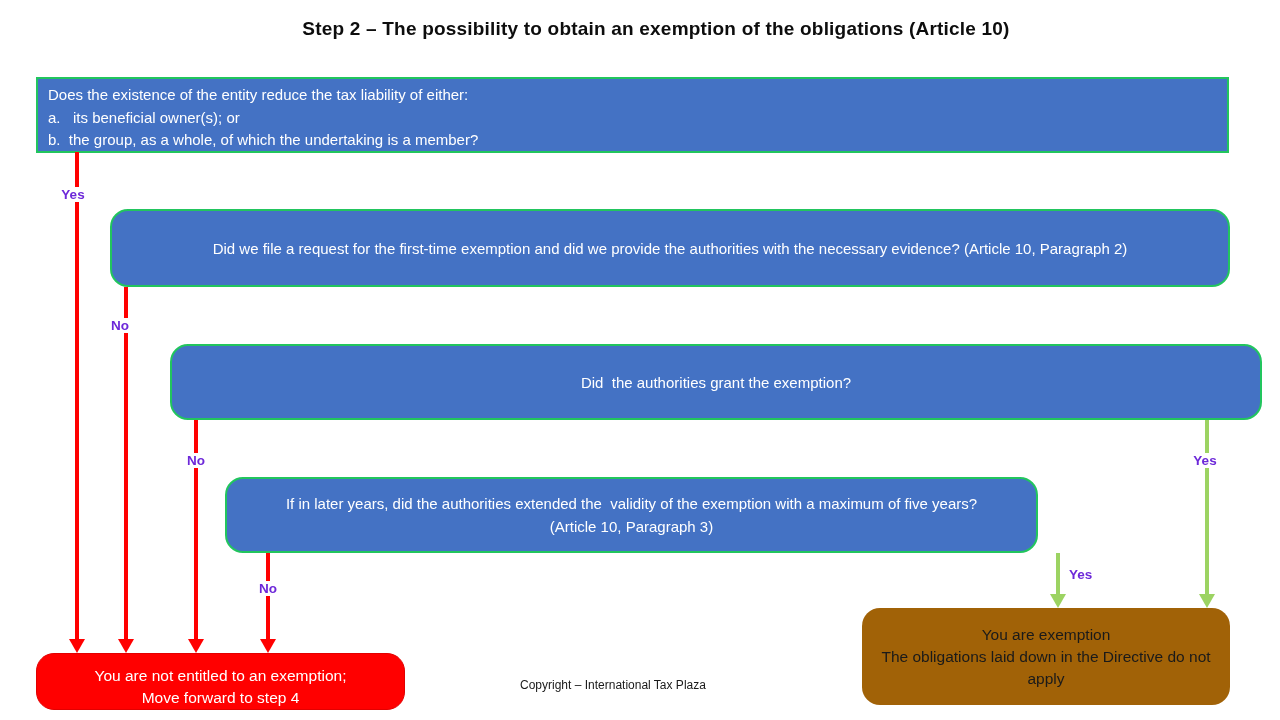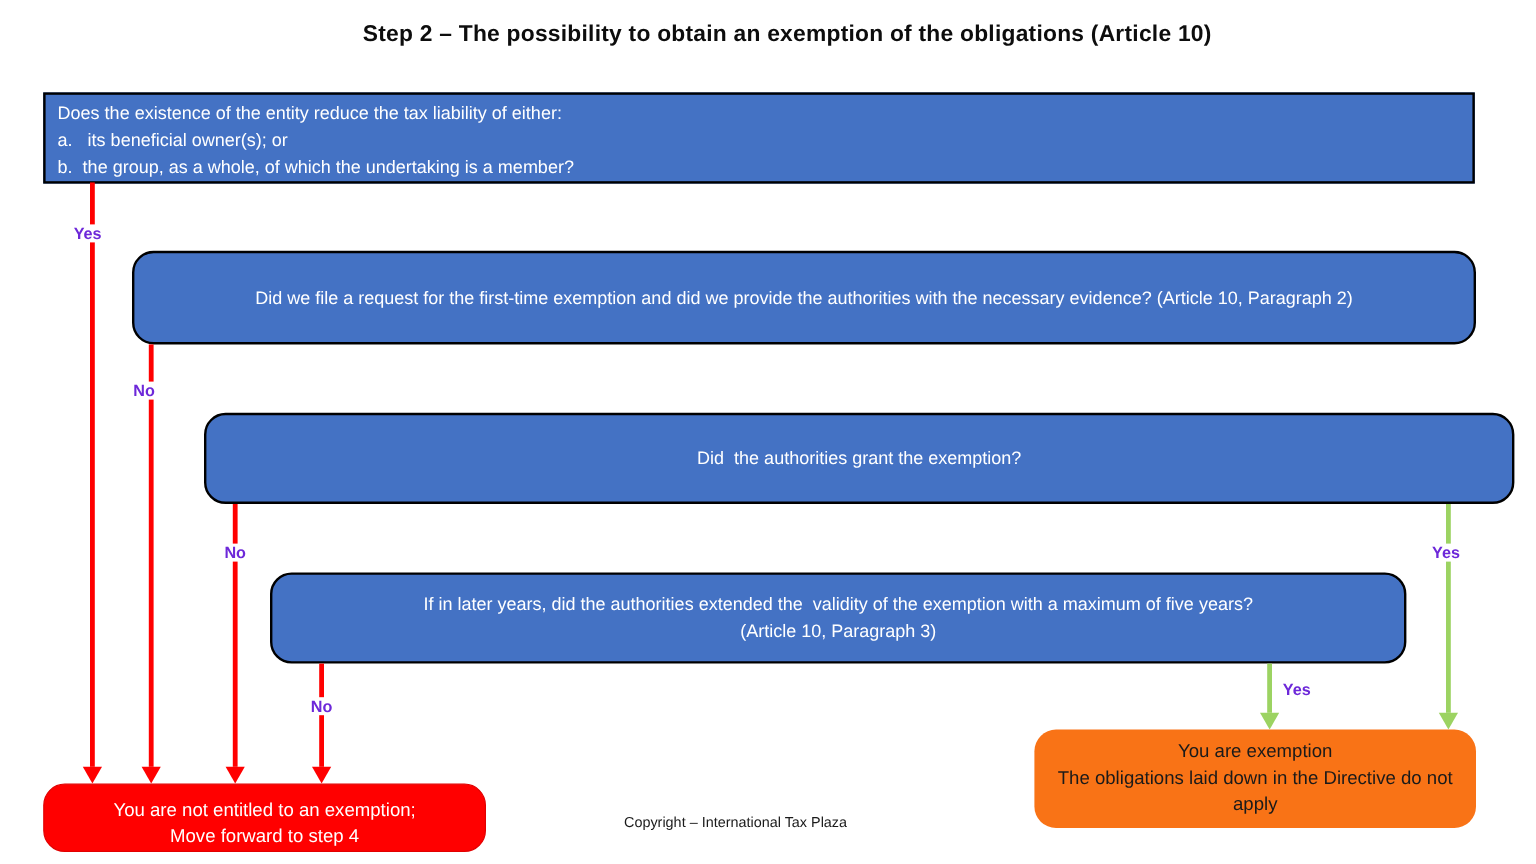--- a/index.html
+++ b/index.html
@@ -6,35 +6,35 @@
   .slide{
     position:relative;width:1280px;height:720px;background:#ffffff;overflow:hidden;
     font-family:"Liberation Sans", sans-serif;
   }
   .title{
     position:absolute;top:18px;left:0;width:1280px;text-align:center;
     font-size:19px;font-weight:700;color:#0d0d0d;letter-spacing:.2px;margin-left:16px;
   }
   .box{position:absolute;box-sizing:border-box;}
   .blue{
-    background:#4472C4;border:2px solid #000000;color:#ffffff;font-size:15px;
+    background:#4472C4;border:2px solid #22c55e;color:#ffffff;font-size:15px;
   }
   .q1{left:36px;top:77px;width:1193px;height:76px;padding:5px 10px;line-height:22.5px;}
   .q1 div{white-space:pre;}
   .center-box{display:flex;align-items:center;justify-content:center;text-align:center;border-radius:18px;}
   .q2{left:110px;top:209px;width:1120px;height:78px;}
   .q3{left:170px;top:344px;width:1092px;height:76px;white-space:pre;}
-  .q4{left:225px;top:477px;width:947px;height:76px;flex-direction:column;line-height:23px;}
+  .q4{left:225px;top:477px;width:813px;height:76px;flex-direction:column;line-height:23px;}
   .q4 div{white-space:pre;}
   .red-box{
     left:36px;top:653px;width:369px;height:57px;background:#FF0000;border:1px solid #e20000;
     color:#ffffff;font-size:15.5px;line-height:22px;flex-direction:column;justify-content:flex-end;
   }
   .green-box{
-    left:862px;top:608px;width:368px;height:82px;background:#f97316;
+    left:862px;top:608px;width:368px;height:97px;background:#a16207;
     color:#1a1a1a;font-size:15.5px;line-height:22px;flex-direction:column;padding:2px 8px;
   }
   .vline{position:absolute;width:4px;}
   .vred{background:#FF0000;}
   .vgreen{background:#9CD362;}
   .arrowhead{
     position:absolute;width:0;height:0;
     border-left:8px solid transparent;border-right:8px solid transparent;
   }
   .ah-red{border-top:14px solid #FF0000;}

